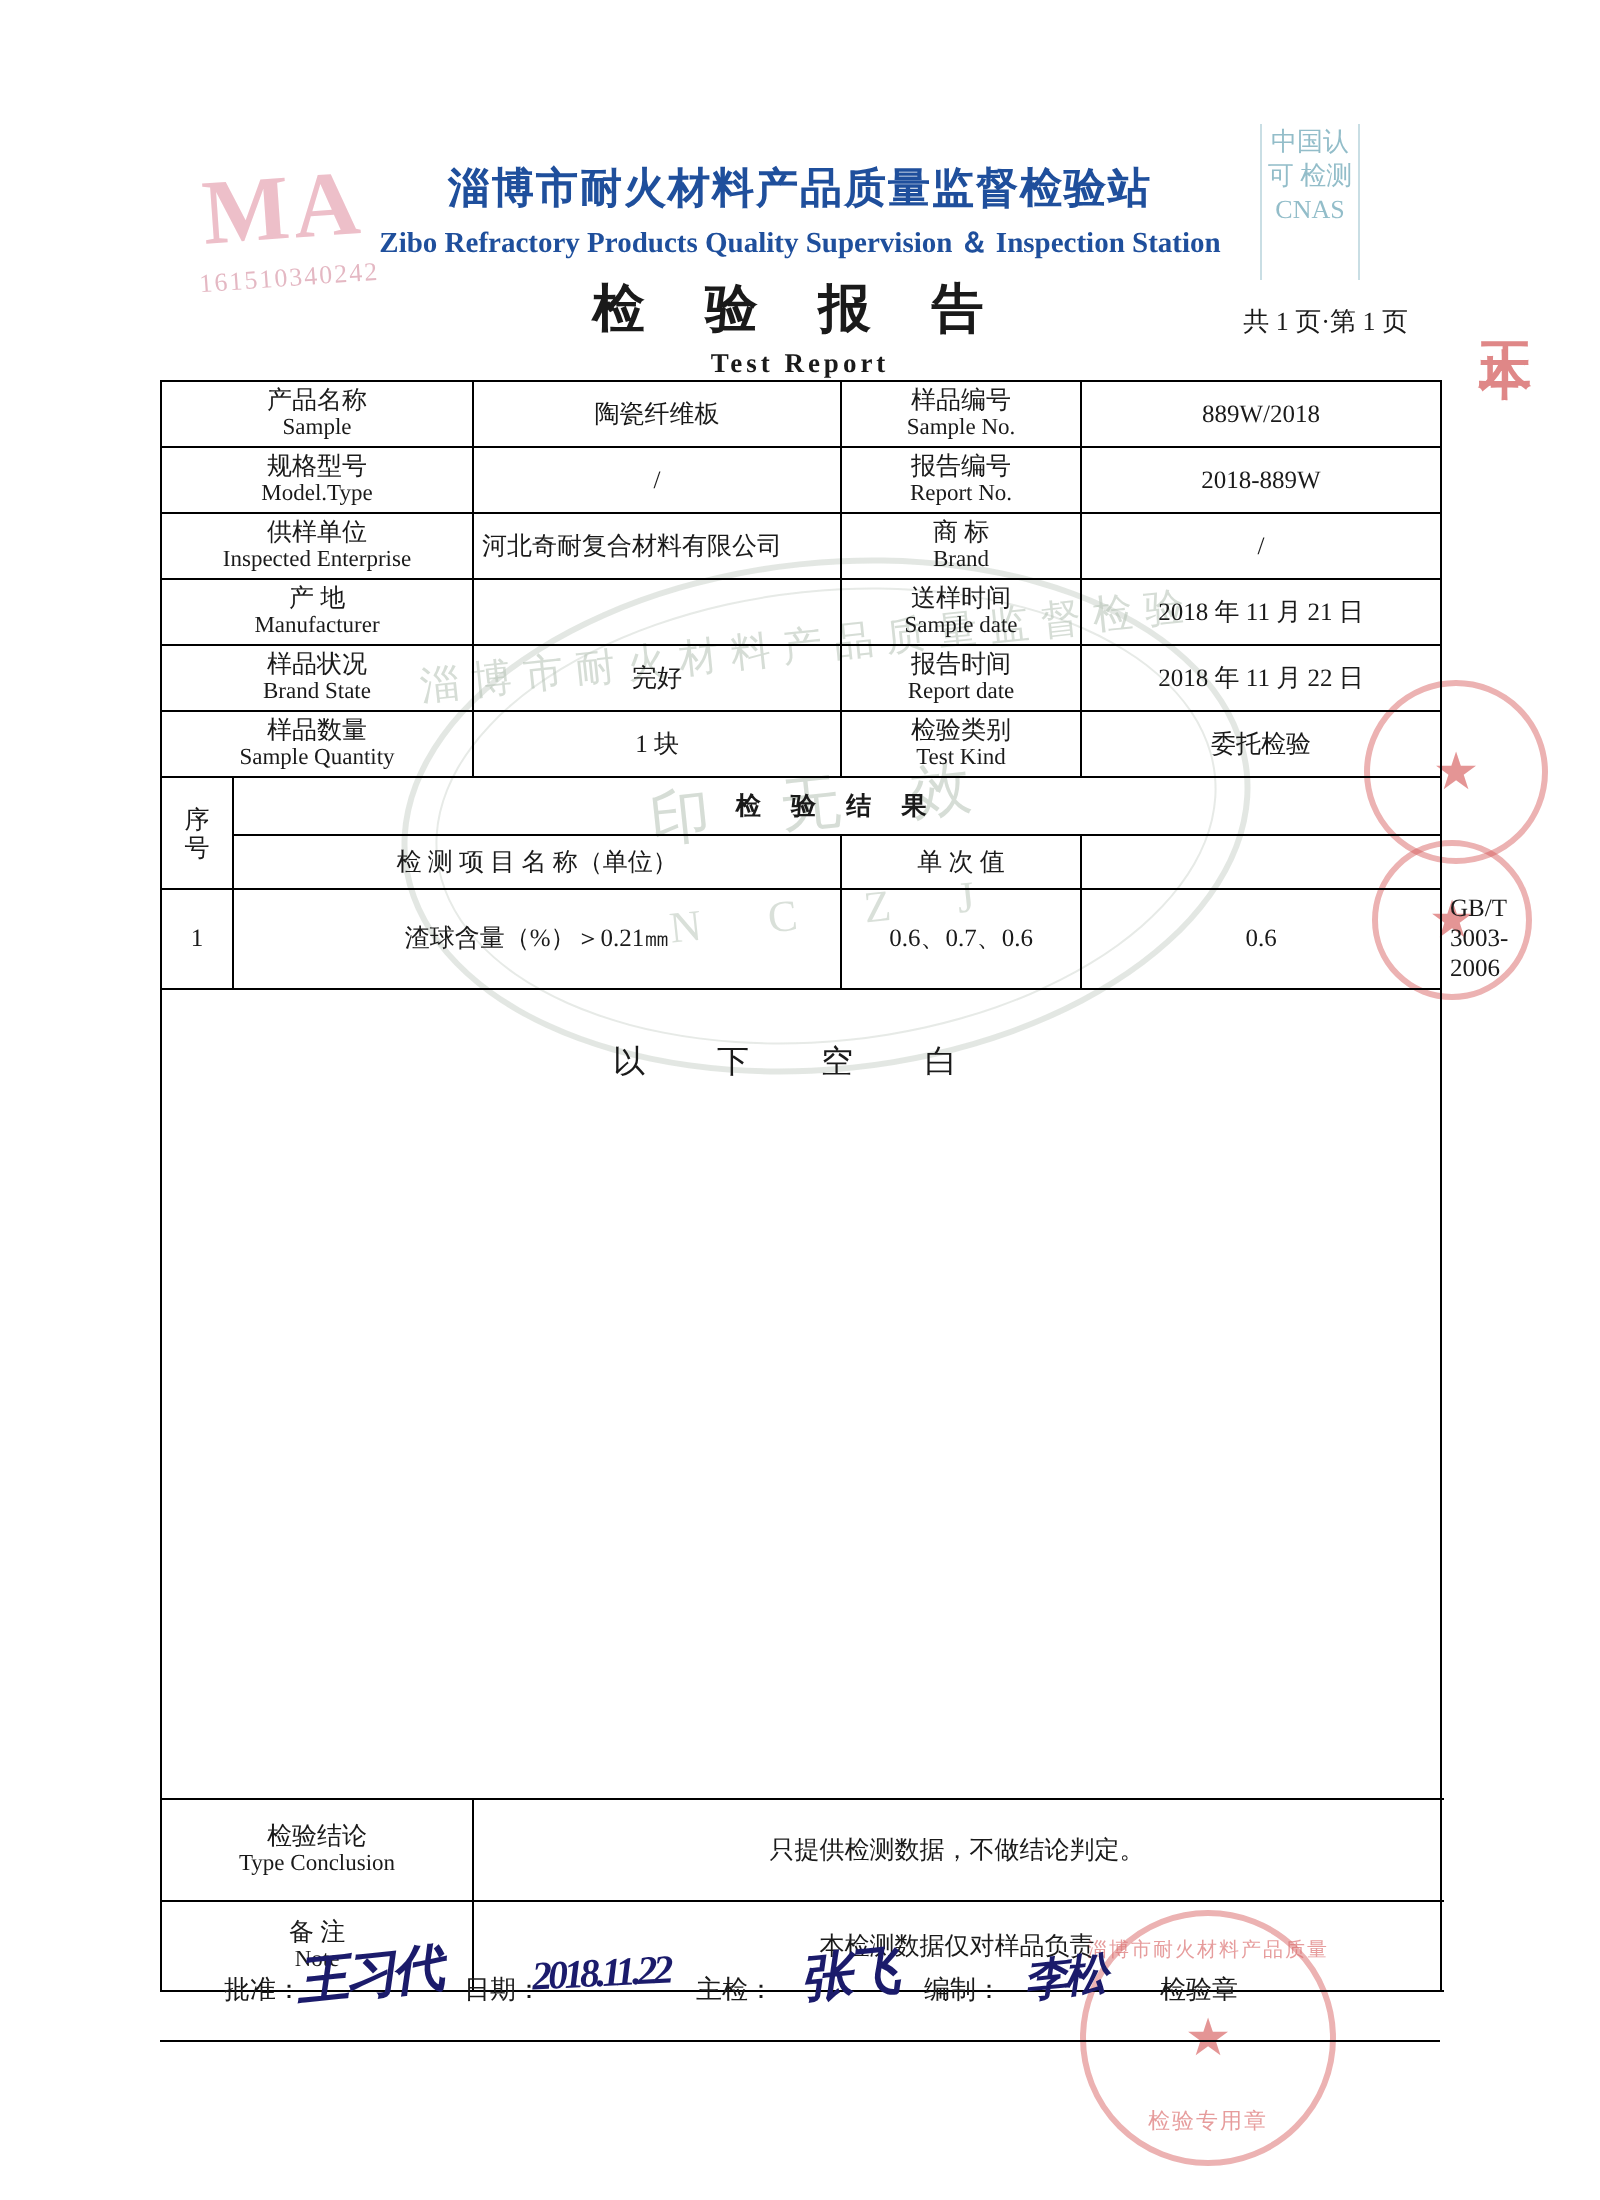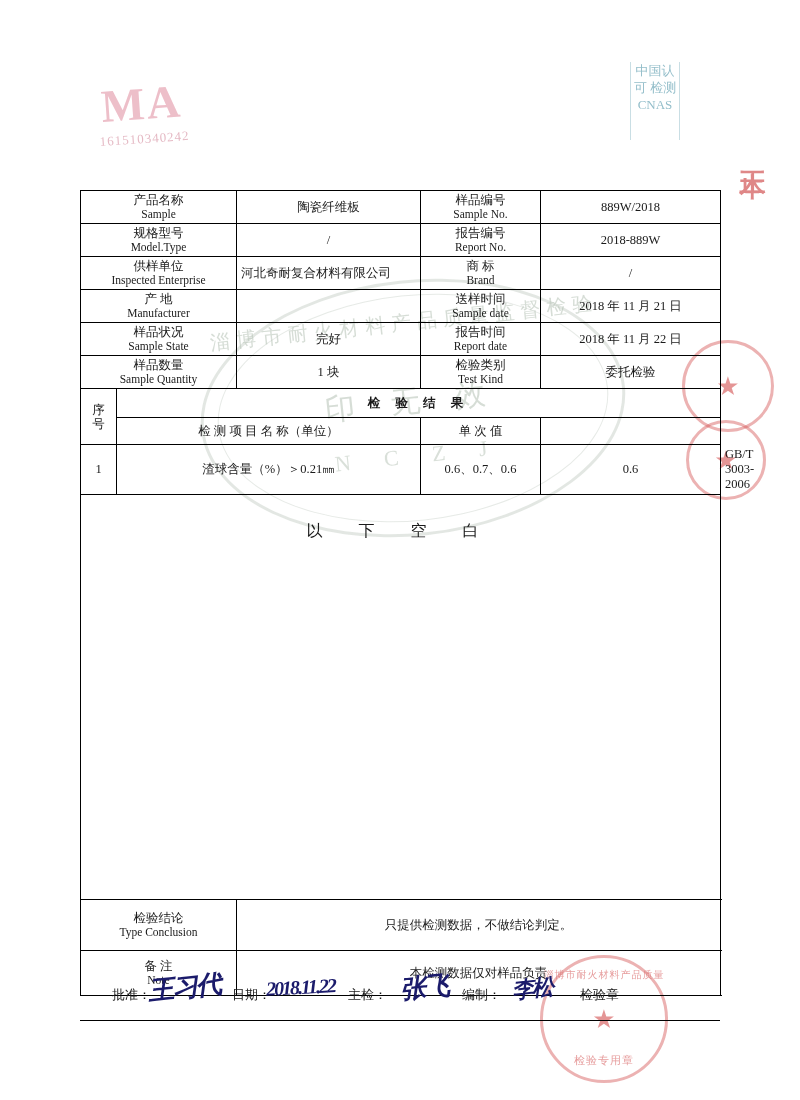--- a/index.html
+++ b/index.html
@@ -331,20 +331,27 @@
   </div>
   <div class="stamp round-stamp round-stamp-2">
     <span class="rs-star">★</span>
   </div>
   <div class="stamp round-stamp round-stamp-3">
     <span class="rs-top">淄博市耐火材料产品质量</span>
     <span class="rs-star">★</span>
     <span class="rs-label">检验专用章</span>
   </div>
 
+  <div class="header">
+    <div class="title-cn">淄博市耐火材料产品质量监督检验站</div>
+    <div class="title-en">Zibo Refractory Products Quality Supervision ＆ Inspection Station</div>
+    <div class="report-cn">检 验 报 告</div>
+    <div class="report-en">Test    Report</div>
+    <div class="page-count">共 1 页·第 1 页</div>
+  </div>
 
   <table class="main">
     <colgroup>
       <col style="width:36px">
       <col style="width:120px">
       <col style="width:184px">
       <col style="width:120px">
       <col style="width:180px">
     </colgroup>
     <tbody>
@@ -396,21 +403,21 @@
         <td class="lbl">
           <span class="cn">送样时间</span>
           <span class="en">Sample date</span>
         </td>
         <td class="val">2018 年 11 月 21 日</td>
       </tr>
 
       <tr>
         <td class="lbl" colspan="2">
           <span class="cn">样品状况</span>
-          <span class="en">Sample State</span>
+          <span class="en">Brand State</span>
         </td>
         <td class="val">完好</td>
         <td class="lbl">
           <span class="cn">报告时间</span>
           <span class="en">Report date</span>
         </td>
         <td class="val">2018 年 11 月 22 日</td>
       </tr>
 
       <tr>

